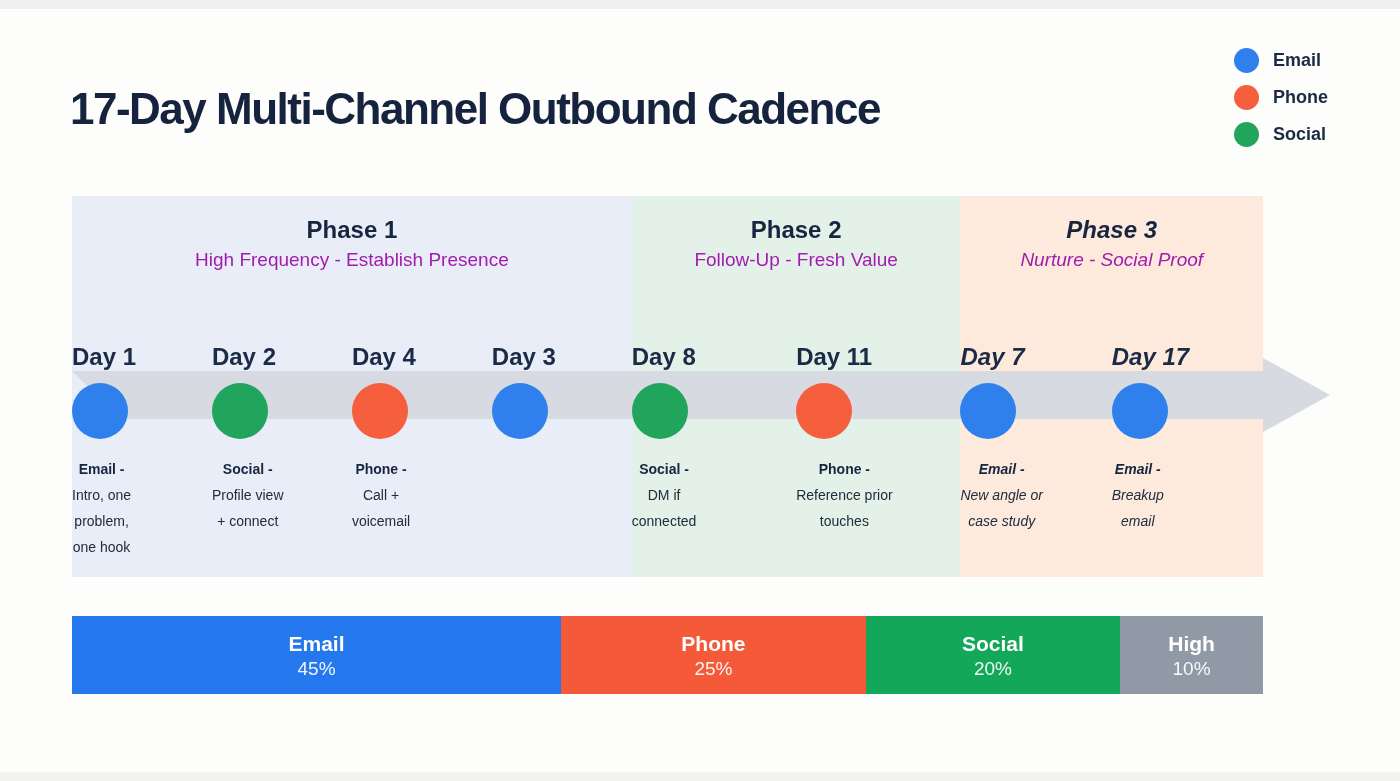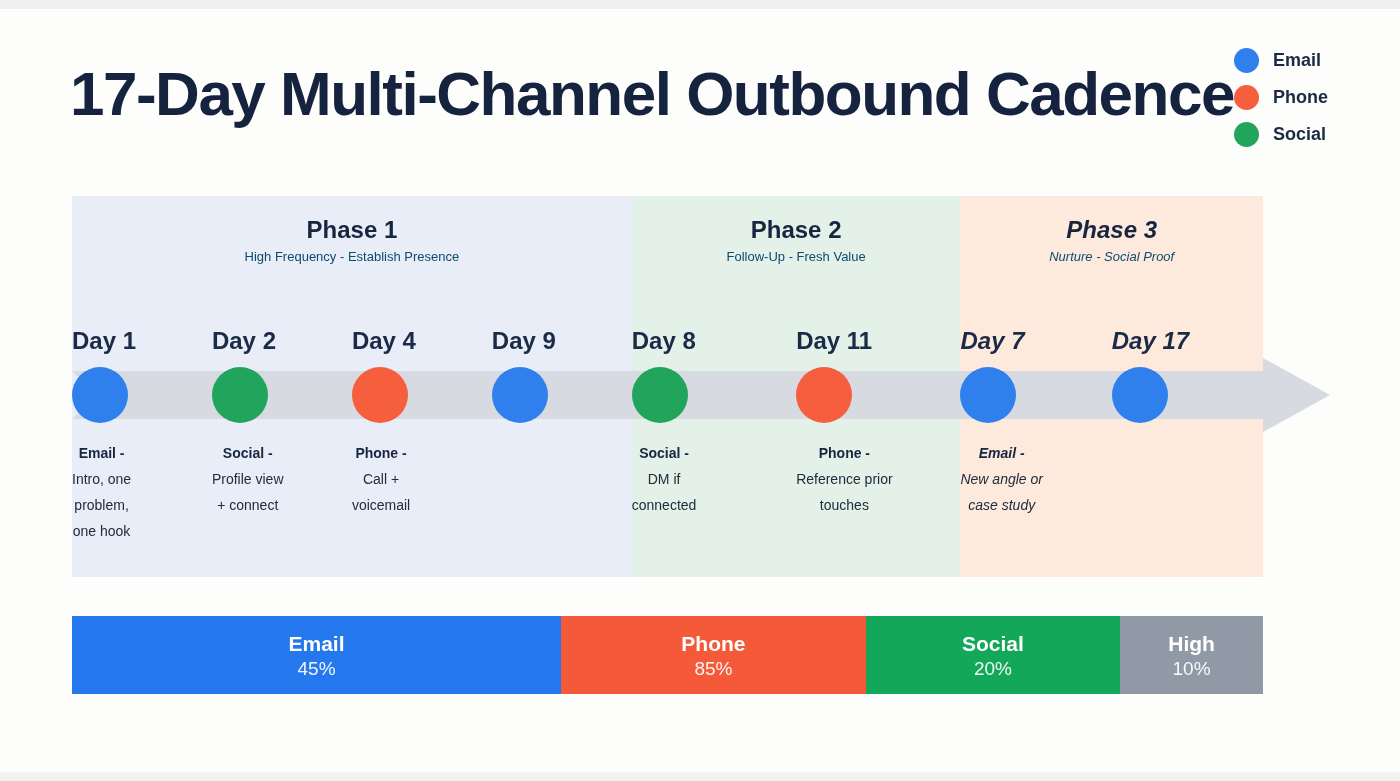--- a/index.html
+++ b/index.html
@@ -4,38 +4,38 @@
 <style>
   * { margin:0; padding:0; box-sizing:border-box; }
   html,body { background:#ffffff; }
   body { font-family:"Liberation Sans","DejaVu Sans",sans-serif; }
   .canvas { position:relative; width:1400px; height:781px; background:#fdfdfb; overflow:hidden; }
   .edge-strip { position:absolute; left:0; width:1400px; height:9px; background:#eef0f1; }
   .edge-strip.top { top:0; }
   .edge-strip.bottom { bottom:0; background:#f2f3f1; }
 
   
-  .page-title { position:absolute; left:70px; top:58px; font-size:62px; font-weight:800;
+  .page-title { position:absolute; left:70px; top:84px; font-size:44px; font-weight:800;
     letter-spacing:-1.5px; color:#16233e; }
 
   
   .legend { position:absolute; right:72px; top:48px; display:flex; flex-direction:column; gap:12px; }
   .legend-row { display:flex; align-items:center; gap:14px; }
   .legend-dot { width:25px; height:25px; border-radius:50%; }
   .legend-label { font-size:18px; font-weight:700; color:#1b2a44; }
 
   
   .strip { position:absolute; left:72px; top:196px; width:1191px; height:381px; display:flex; }
-  .phase { position:relative; height:100%; display:flex; flex-direction:column; }
+  .phase { position:relative; height:100%; display:flex; flex-direction:column;gap:16px; }
   .phase-1 { width:47.0%; }
   .phase-2 { width:27.6%; }
   .phase-3 { width:25.4%; }
   .phase-header { height:128px; padding-top:20px; text-align:center; position:relative; z-index:3; }
   .phase-name { font-size:24px; font-weight:700; color:#17253f; margin-bottom:5px; }
-  .phase-subtitle { font-size:13px; color:#0c4a6e; }
+  .phase-subtitle { font-size:19px; color:#a21caf; }
   .days-row { display:flex; flex:1; position:relative; z-index:2; }
   .day-col { flex:1; display:flex; flex-direction:column; align-items:flex-start; }
   .day-label { font-size:24px; font-weight:700; color:#1b2a47; line-height:34px; }
   .day-circle { width:56px; height:56px; border-radius:50%; margin-top:9px; }
   .day-desc { margin-top:17px; text-align:center; font-size:14px; line-height:26px;
     color:#202c3c; white-space:pre-line; }
   .day-channel { font-weight:700; color:#17253f; }
 
   
   .timeline-arrow { position:absolute; left:0; top:162px; width:1258px; height:74px;
@@ -98,21 +98,21 @@
 + connect</span></div>
         </div>
         <div class="day-col">
           <div class="day-label">Day 4</div>
           <div class="day-circle" style="background-color: rgb(245, 95, 61);"></div>
           <div class="day-desc"><span class="day-channel">Phone -</span>
 <span>Call +
 voicemail</span></div>
         </div>
         <div class="day-col">
-          <div class="day-label">Day 9</div>
+          <div class="day-label">Day 3</div>
           <div class="day-circle" style="background-color: rgb(47, 128, 237);"></div>
         </div>
       </div>
     </section>
 
     <section class="phase phase-2" style="background-color: rgb(228, 241, 232);">
       <div class="phase-header">
         <div class="phase-name">Phase 2</div>
         <div class="phase-subtitle">Follow-Up - Fresh Value</div>
       </div>
@@ -143,33 +143,36 @@
         <div class="day-col">
           <div class="day-label">Day 7</div>
           <div class="day-circle" style="background-color: rgb(47, 128, 237);"></div>
           <div class="day-desc"><span class="day-channel">Email -</span>
 <span>New angle or
 case study</span></div>
         </div>
         <div class="day-col">
           <div class="day-label">Day 17</div>
           <div class="day-circle" style="background-color: rgb(47, 128, 237);"></div>
+          <div class="day-desc"><span class="day-channel">Email -</span>
+<span>Breakup
+email</span></div>
         </div>
       </div>
     </section>
   </div>
 
   <div class="mix-bar">
     <div class="mix-seg" style="background-color: rgb(37, 119, 238); flex-grow: 45;">
       <div class="mix-label">Email</div>
       <div class="mix-pct">45%</div>
     </div>
     <div class="mix-seg" style="background-color: rgb(244, 90, 57); flex-grow: 25;">
       <div class="mix-label">Phone</div>
-      <div class="mix-pct">85%</div>
+      <div class="mix-pct">25%</div>
     </div>
     <div class="mix-seg" style="background-color: rgb(19, 167, 90); flex-grow: 20;">
       <div class="mix-label">Social</div>
       <div class="mix-pct">20%</div>
     </div>
     <div class="mix-seg" style="background-color: rgb(144, 154, 167); flex-grow: 10;">
       <div class="mix-label">High</div>
       <div class="mix-pct">10%</div>
     </div>
   </div>

